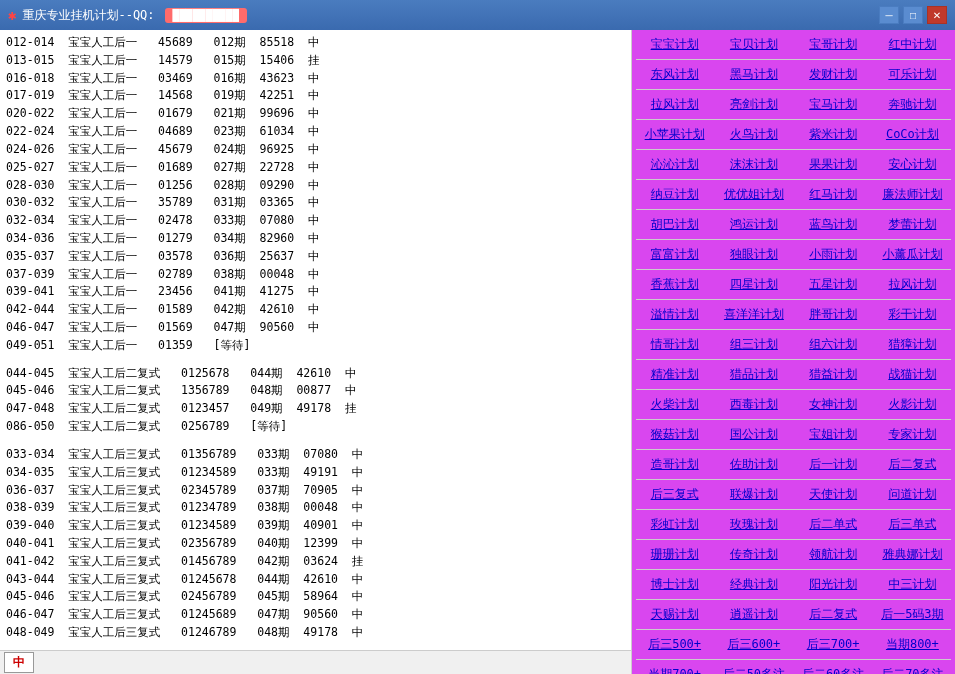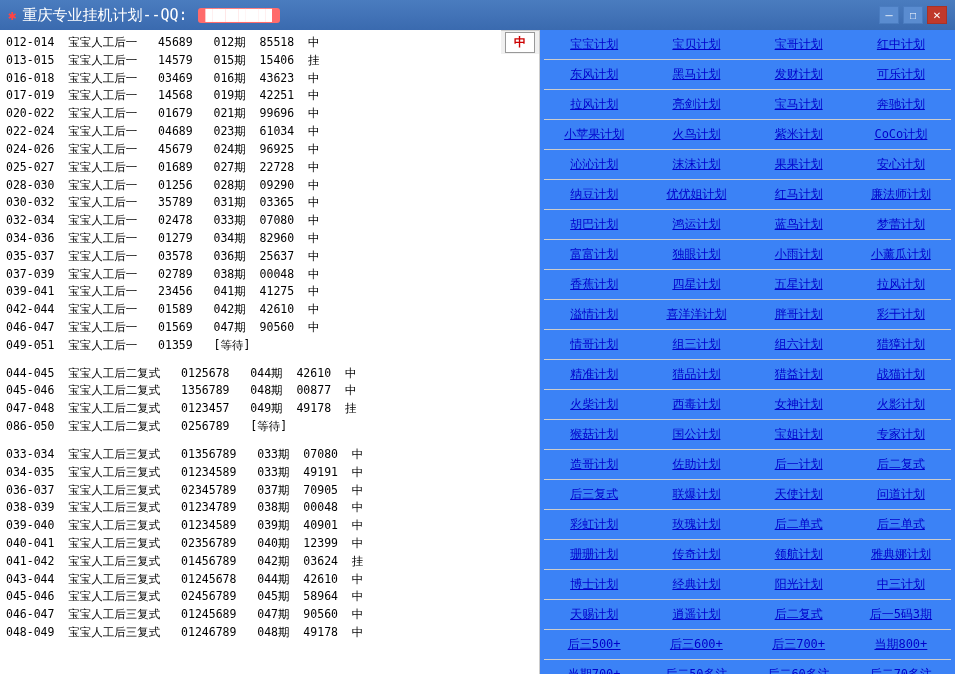--- a/index.html
+++ b/index.html
@@ -27,21 +27,21 @@
     .title-bar-left {
       display: flex;
       align-items: center;
       gap: 6px;
     }
     .title-icon {
       color: #ff4444;
       font-size: 14px;
     }
     .title-text {
-      font-size: 15px;
+      font-size: 12px;
       color: white;
     }
     .qq-badge {
       background: #ff6b6b;
       color: white;
       padding: 1px 8px;
       border-radius: 3px;
       font-size: 11px;
       margin-left: 4px;
     }
@@ -65,25 +65,25 @@
 
     
     .main-area {
       display: flex;
       height: calc(674px - 30px);
       background: white;
     }
 
     
     .left-panel {
-      width: 540px;
+      width: 632px;
       border-right: 1px solid #ccc;
       overflow: hidden;
       display: flex;
-      flex-direction: row;
+      flex-direction: column;
       background: white;
     }
 
     .left-scroll-area {
       flex: 1;
       overflow-y: scroll;
       overflow-x: hidden;
       padding: 4px 2px;
       font-size: 11.5px;
       line-height: 1.55;
@@ -128,21 +128,21 @@
       border: 1px solid #999;
       padding: 1px 8px;
       font-size: 12px;
       font-weight: bold;
       color: #cc0000;
     }
 
     
     .right-panel {
       flex: 1;
-      background: #3b82f6;
+      background: #d946ef;
       overflow-y: auto;
       padding: 4px;
     }
 
     .right-grid {
       display: grid;
       grid-template-columns: repeat(4, 1fr);
       gap: 2px;
     }
 

